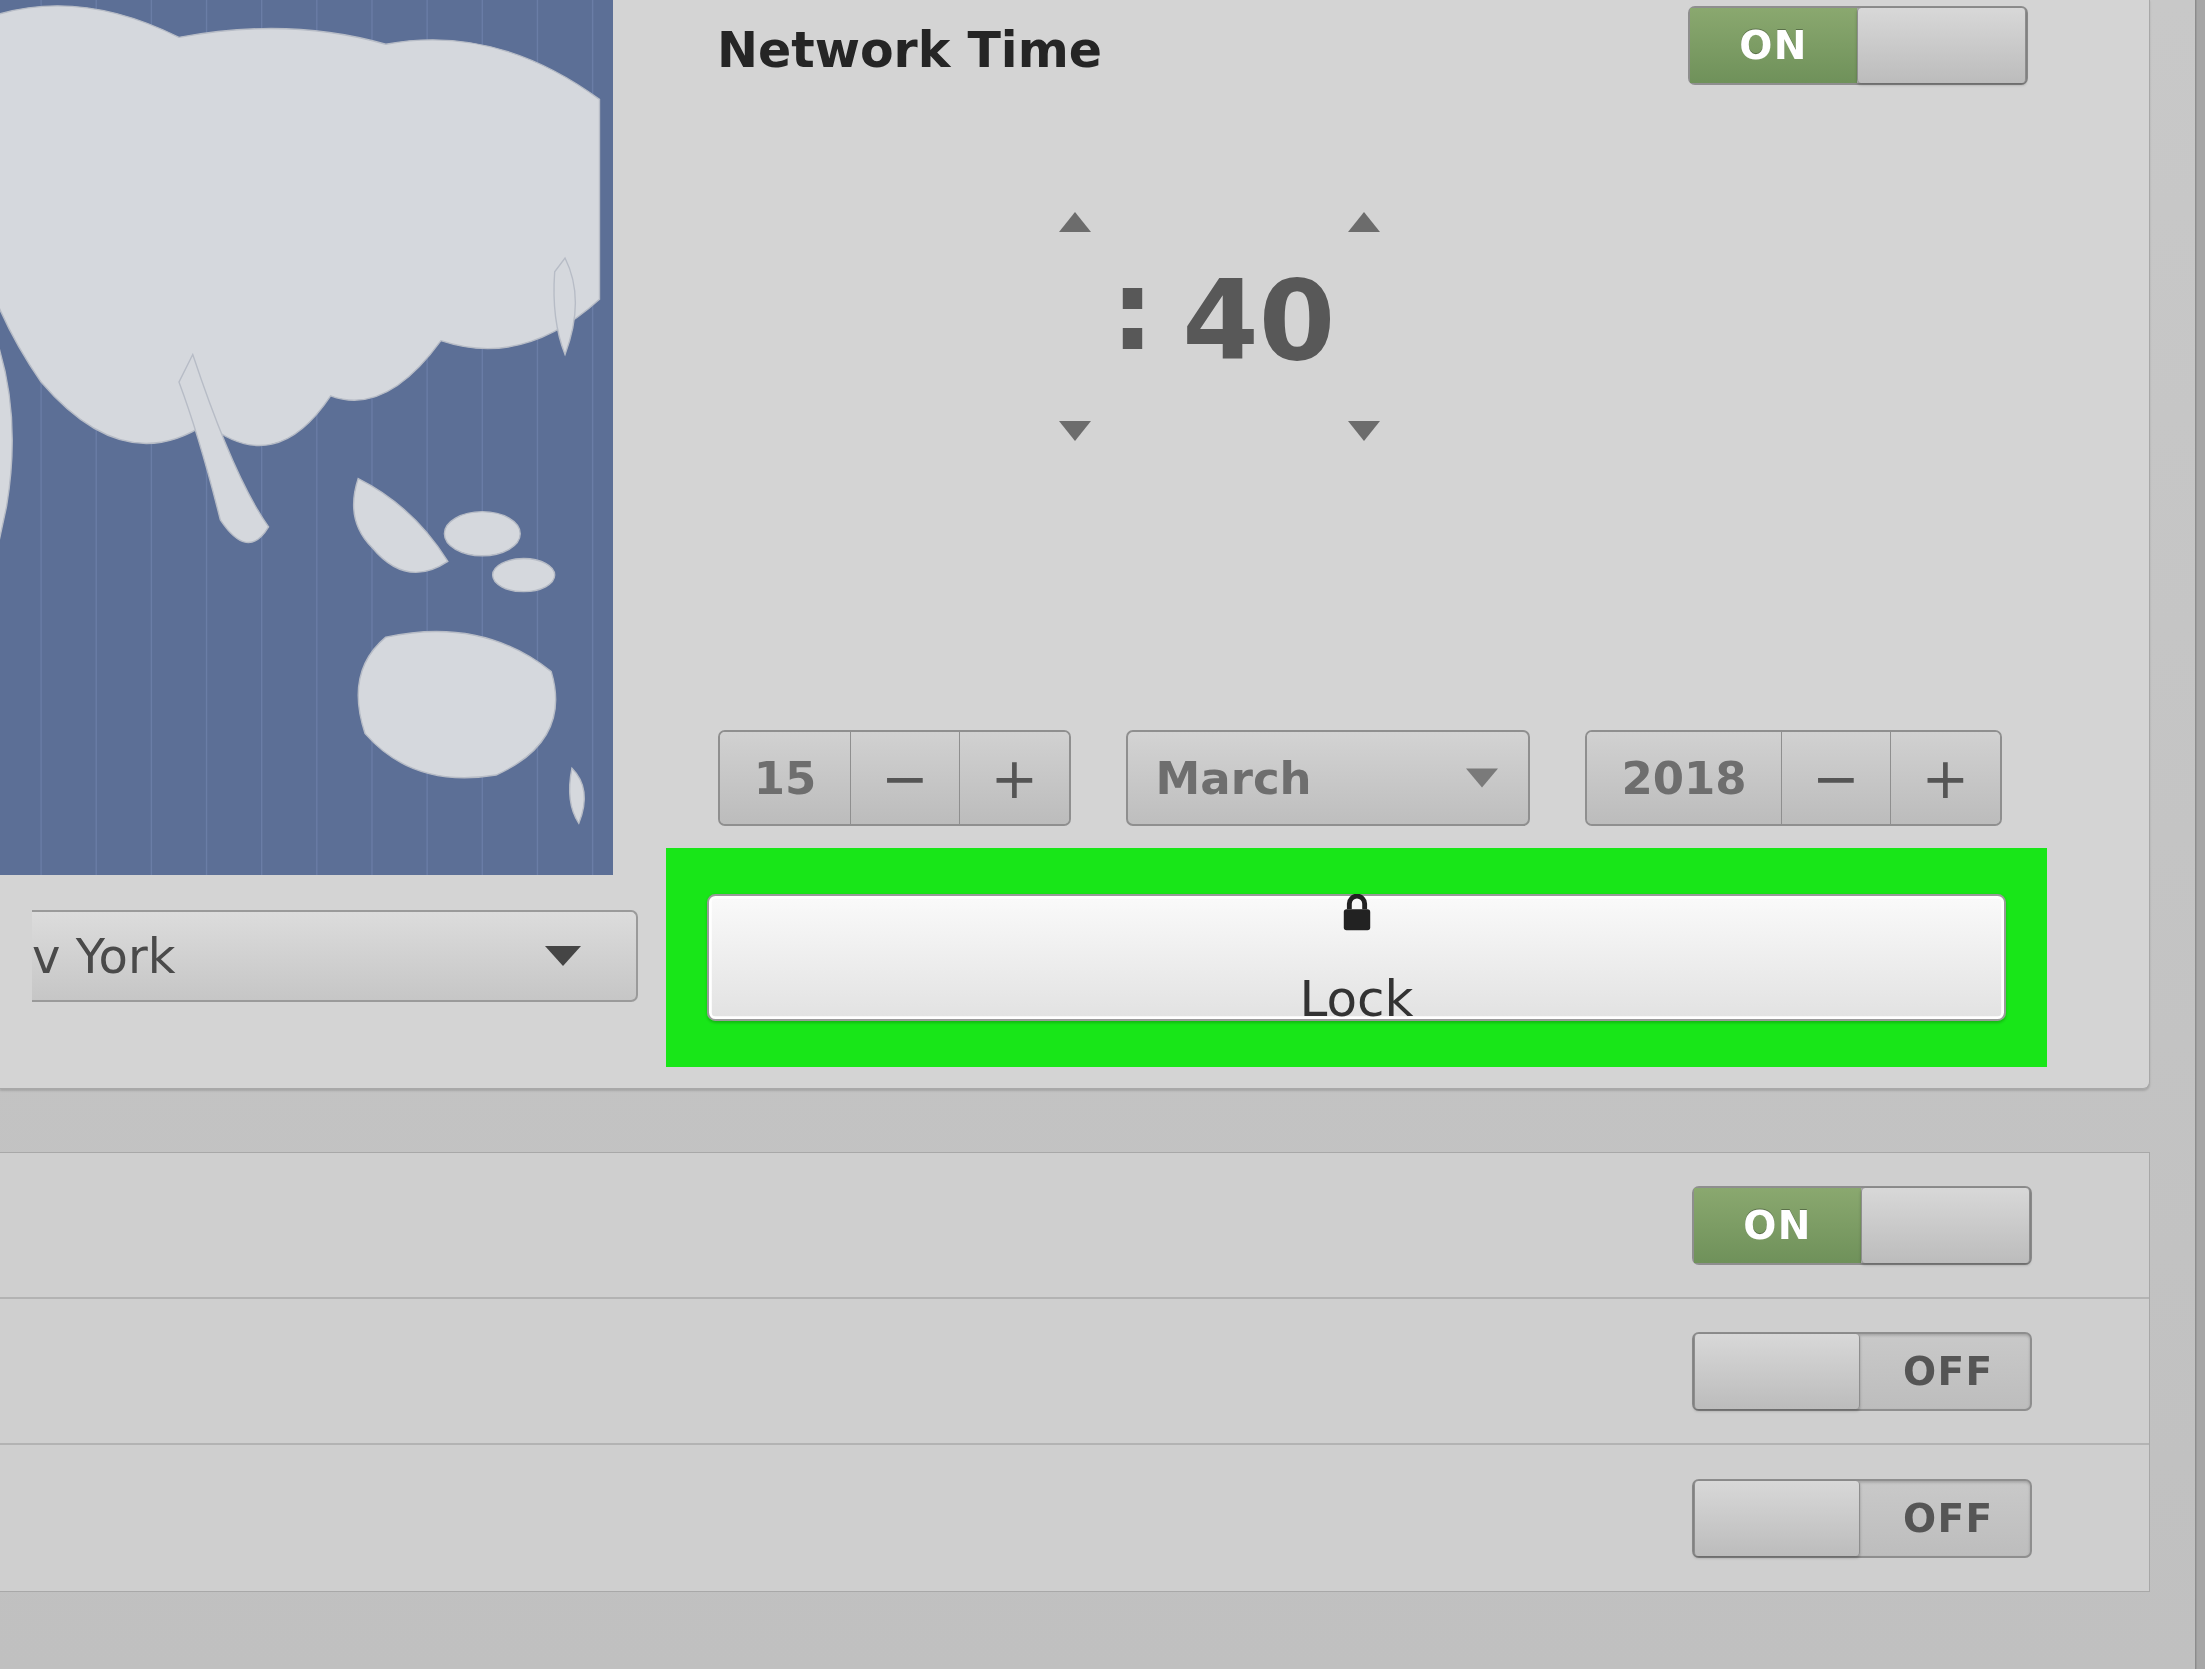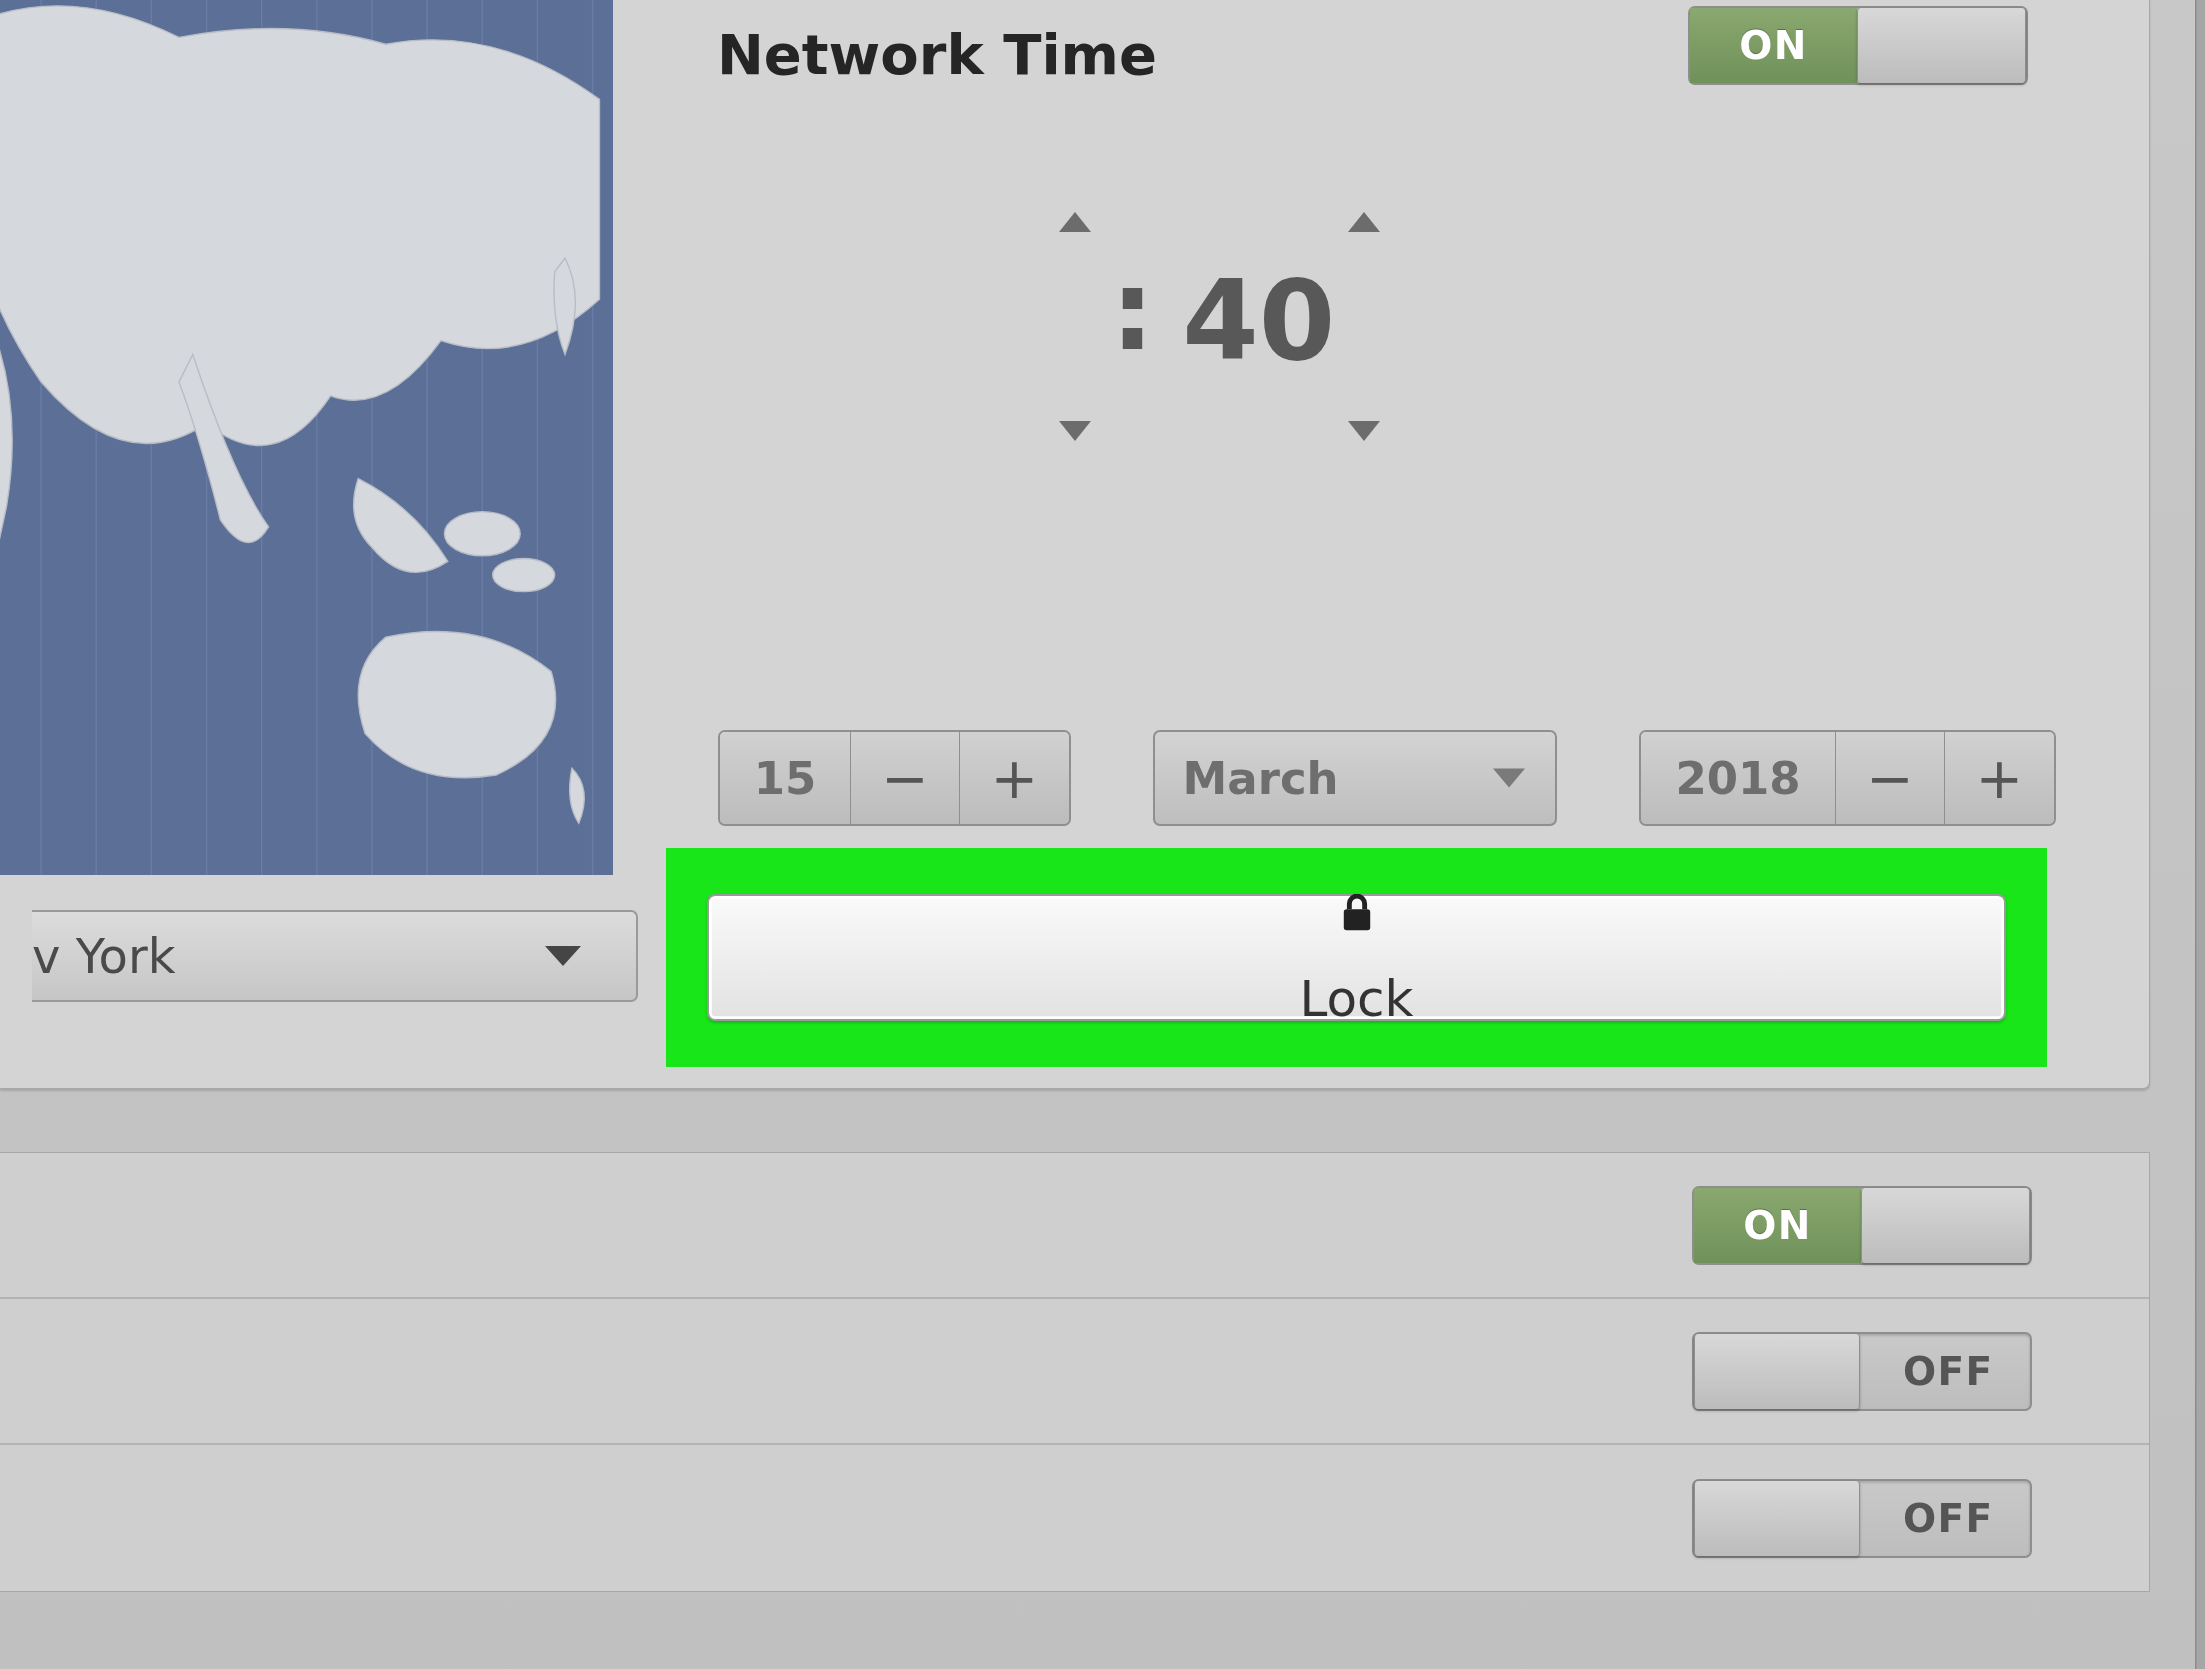--- a/index.html
+++ b/index.html
@@ -42,21 +42,21 @@
     background: #5c6f96;
     overflow: hidden;
   }
   .map-wrap svg { width: 100%; height: 100%; display: block; }
 
   
   .network-label {
     position: absolute;
     left: 717px;
     top: 22px;
-    font-size: 56px;
+    font-size: 49px;
     font-weight: 700;
     color: #252525;
   }
 
   
   .toggle {
     position: relative;
     width: 340px;
     height: 79px;
     border: 2.1px solid #8e8e8e;
@@ -130,21 +130,21 @@
     color: #585858;
   }
   .time-digits .colon { padding: 0 6.9px; transform: translateY(-9.6px); }
 
   
   .date-row {
     position: absolute;
     left: 718px;
     top: 730px;
     display: flex;
-    gap: 82px;
+    gap: 55px;
     align-items: stretch;
   }
   .btn-grp {
     display: flex;
     border: 2.1px solid #8f8f8f;
     border-radius: 6.9px;
     overflow: hidden;
     background: linear-gradient(#d3d3d3, #bebebe);
     height: 96px;
   }

